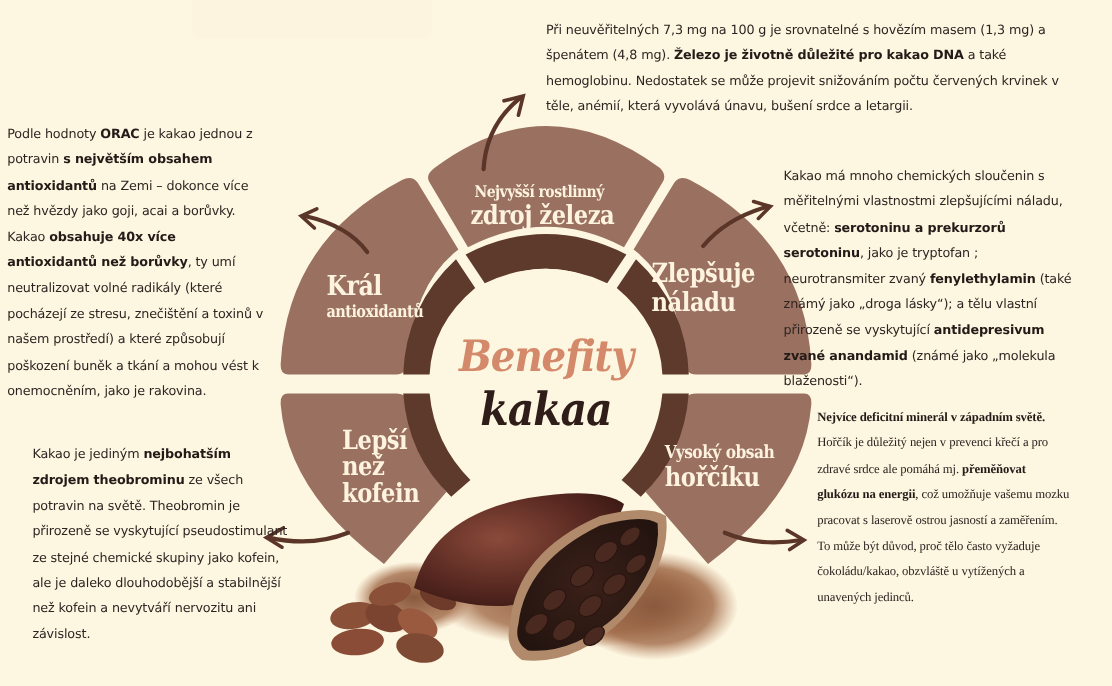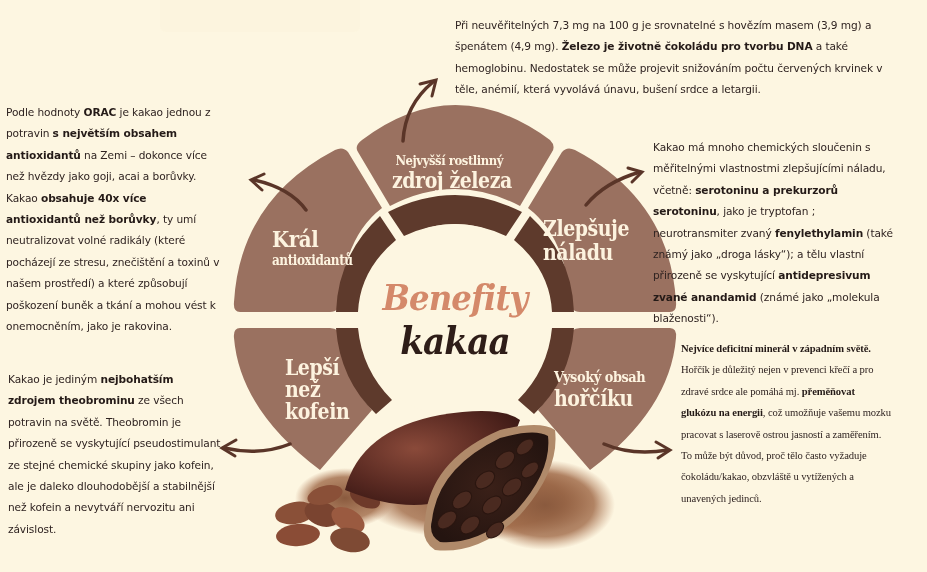--- a/index.html
+++ b/index.html
@@ -19,21 +19,21 @@
     position: absolute;
     font-size: 10.6px;
     line-height: 21.4px;
     color: #2f2321;
     letter-spacing: -0.1px;
   }
   .text-block b { font-weight: bold; color: #241a17; }
   #blk-iron { left: 455px; top: 15px; width: 450px; }
   #blk-antiox { left: 6px; top: 102px; width: 215px; }
   #blk-mood { left: 653px; top: 137px; width: 240px; }
-  #blk-kofein { left: 8px; top: 369px; width: 215px; }
+  #blk-kofein { left: 27px; top: 369px; width: 215px; }
   #blk-mg { left: 681px; top: 338px; width: 210px; font-family: Liberation Serif, serif; }
 
   svg.wheel { position: absolute; left: 0; top: 0; }
   .seg-label {
     position: absolute; color: #fdf3df; font-family: "DejaVu Serif", serif;
     font-weight: bold; text-align: left; letter-spacing: -0.5px;
     transform: scaleX(0.86); transform-origin: left top;
     white-space: nowrap;
   }
   .center-title {
@@ -163,18 +163,18 @@
   </div>
 
   <div class="seg-label" style="left:554px; top:368px;">
     <div style="font-size:15px; line-height:18px;">Vysoký obsah</div>
     <div style="font-size:22px; line-height:24px;">hořčíku</div>
   </div>
 
   <div class="center-title">Benefity</div>
   <div class="center-sub">kakaa</div>
 
-  <div class="text-block" id="blk-iron"><span>Při neuvěřitelných 7,3 mg na 100 g je srovnatelné s hovězím masem (3,9 mg) a </span><span>špenátem (4,9 mg). </span><b>Železo je životně čokoládu pro tvorbu DNA</b><span> a také hemoglobinu. Nedostatek se může projevit snižováním počtu červených krvinek v těle, anémií, která vyvolává únavu, bušení srdce a letargii.</span></div>
+  <div class="text-block" id="blk-iron"><span>Při neuvěřitelných 7,3 mg na 100 g je srovnatelné s hovězím masem (1,3 mg) a </span><span>špenátem (4,8 mg). </span><b>Železo je životně důležité pro kakao DNA</b><span> a také hemoglobinu. Nedostatek se může projevit snižováním počtu červených krvinek v těle, anémií, která vyvolává únavu, bušení srdce a letargii.</span></div>
   <div class="text-block" id="blk-antiox"><span>Podle hodnoty </span><b>ORAC</b><span> je kakao jednou z potravin </span><b>s největším obsahem antioxidantů</b><span> na Zemi – dokonce více než hvězdy jako goji, acai a borůvky. Kakao </span><b>obsahuje 40x více antioxidantů než borůvky</b><span>, ty umí neutralizovat volné radikály (které pocházejí ze stresu, znečištění a toxinů v našem prostředí) a které způsobují poškození buněk a tkání a mohou vést k onemocněním, jako je rakovina.</span></div>
   <div class="text-block" id="blk-mood"><span>Kakao má mnoho chemických sloučenin s měřitelnými vlastnostmi zlepšujícími náladu, včetně: </span><b>serotoninu a prekurzorů serotoninu</b><span>, jako je tryptofan ; neurotransmiter zvaný </span><b>fenylethylamin</b><span> (také známý jako „droga lásky“); a tělu vlastní přirozeně se vyskytující </span><b>antidepresivum zvané anandamid</b><span> (známé jako „molekula blaženosti“).</span></div>
   <div class="text-block" id="blk-kofein"><span>Kakao je jediným </span><b>nejbohatším zdrojem theobrominu</b><span> ze všech potravin na světě. Theobromin je přirozeně se vyskytující pseudostimulant ze stejné chemické skupiny jako kofein, ale je daleko dlouhodobější a stabilnější než kofein a nevytváří nervozitu ani závislost.</span></div>
   <div class="text-block" id="blk-mg"><b>Nejvíce deficitní minerál v západním světě.</b><span> Hořčík je důležitý nejen v prevenci křečí a pro zdravé srdce ale pomáhá mj. </span><b>přeměňovat glukózu na energii</b><span>, což umožňuje vašemu mozku pracovat s laserově ostrou jasností a zaměřením. To může být důvod, proč tělo často vyžaduje čokoládu/kakao, obzvláště u vytížených a unavených jedinců.</span></div>
 </div>
 
 </body></html>

